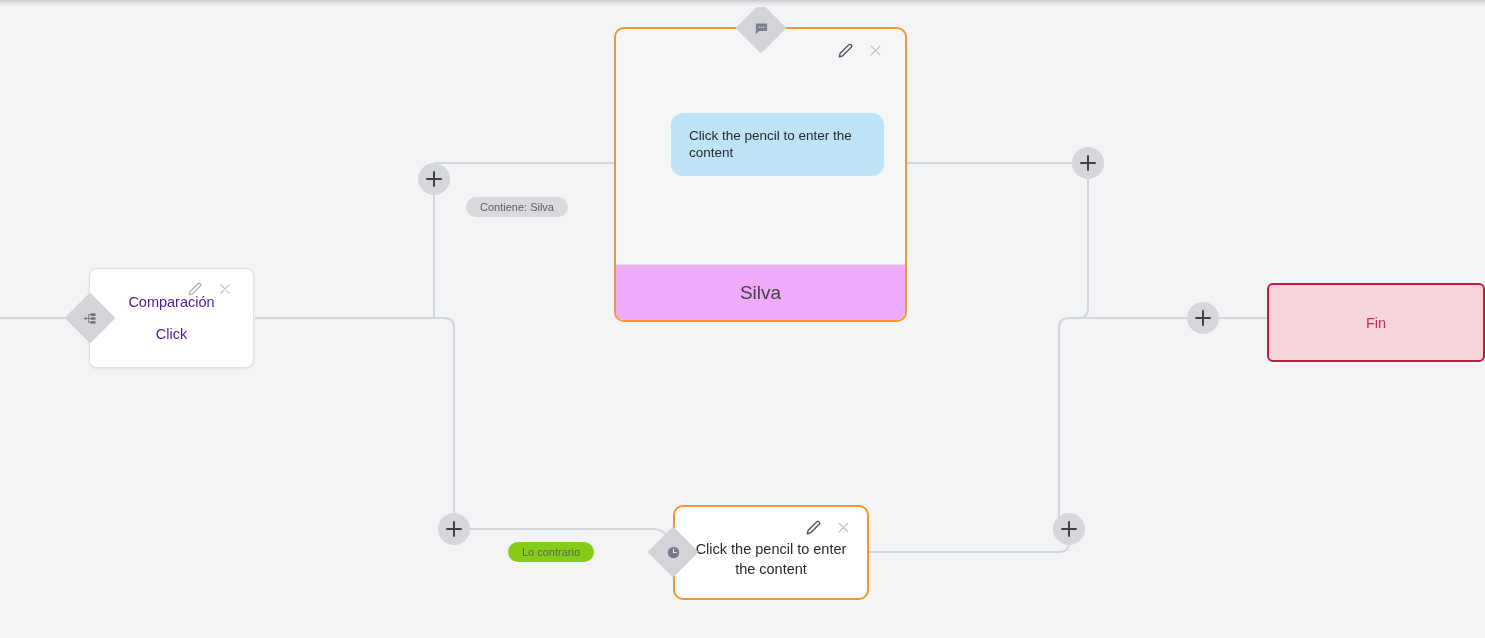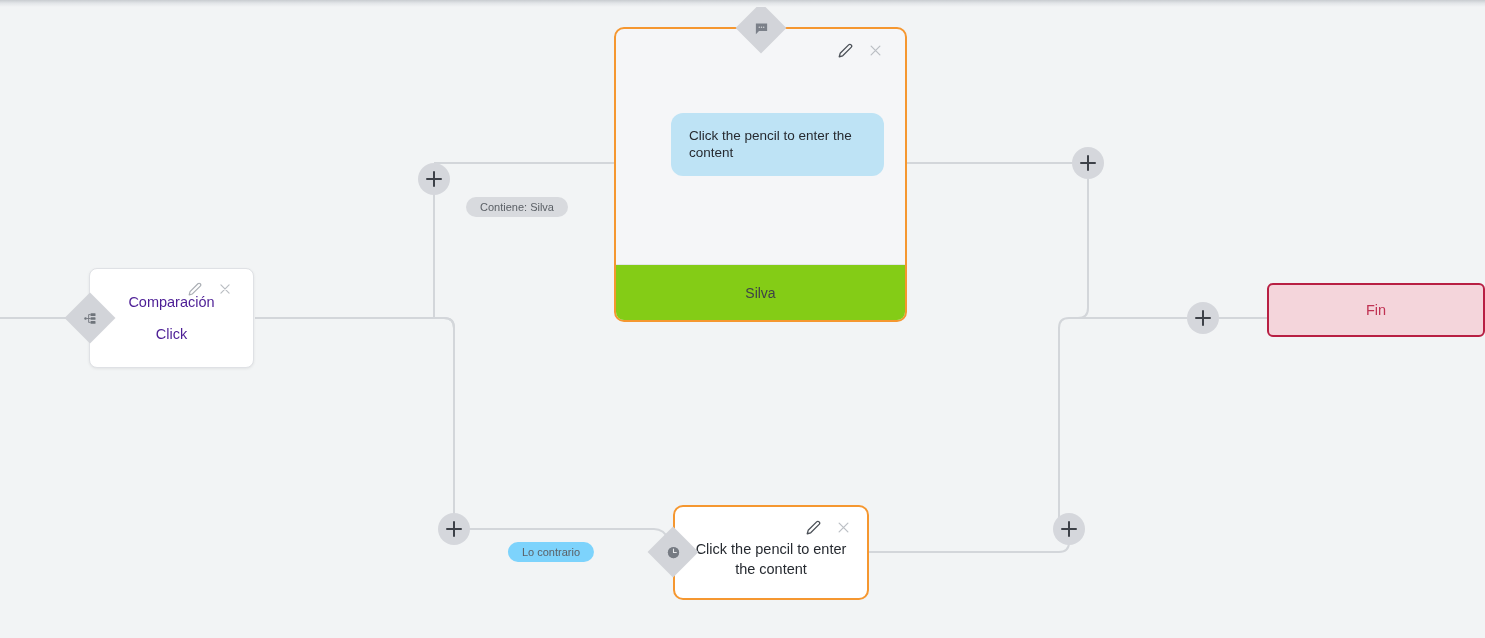--- a/index.html
+++ b/index.html
@@ -76,21 +76,21 @@
     transform: translate(-50%, -50%);
     padding: 4px 14px;
     border-radius: 11px;
     font-size: 11px;
     color: #5b6066;
     white-space: nowrap;
     z-index: 11;
     cursor: pointer;
   }
   .edge-label.gray { background: #d8dade; }
-  .edge-label.white { background: #7dd3fc; }
+  .edge-label.white { background: #84cc16; }
 
   
   .diamond {
     position: absolute;
     width: 36px;
     height: 36px;
     margin-left: -18px;
     margin-top: -18px;
     background: #d2d4d9;
     transform: rotate(45deg);
@@ -155,26 +155,26 @@
   .bubble {
     background: #bee3f5;
     border-radius: 12px;
     padding: 14px 18px;
     font-size: 13.5px;
     line-height: 1.28;
     color: #262a30;
     box-sizing: border-box;
   }
   .msg-footer {
-    background: #84cc16;
+    background: #f0abfc;
     border-top: 1px solid #e3e5e8;
     display: flex;
     align-items: center;
     justify-content: center;
-    font-size: 14px;
+    font-size: 19px;
     color: #3e4248;
   }
 
   
   .node-msg-small {
     border: 2px solid #f59730;
     border-radius: 10px;
     background: #ffffff;
     display: flex;
     align-items: center;
@@ -338,17 +338,17 @@
   <div class="diamond" style="left:673px; top:552px;">
     <span class="dicon">
       <svg width="15" height="15" viewBox="0 0 24 24">
         <circle cx="12" cy="12" r="9" fill="#74798192" stroke="none"></circle>
         <circle cx="12" cy="12" r="9" fill="#767b83"></circle>
         <path d="M12 6.5 V12 H16.5" stroke="#e7e8eb" stroke-width="1.7" fill="none" stroke-linecap="round"></path>
       </svg>
     </span>
   </div>
 
-  <div class="node node-end" style="left:1267px; top:283px; width:218px; height:54px;">
+  <div class="node node-end" style="left:1267px; top:283px; width:218px; height:79px;">
     <span>Fin</span>
   </div>
 
 </div>
 
 </body></html>

